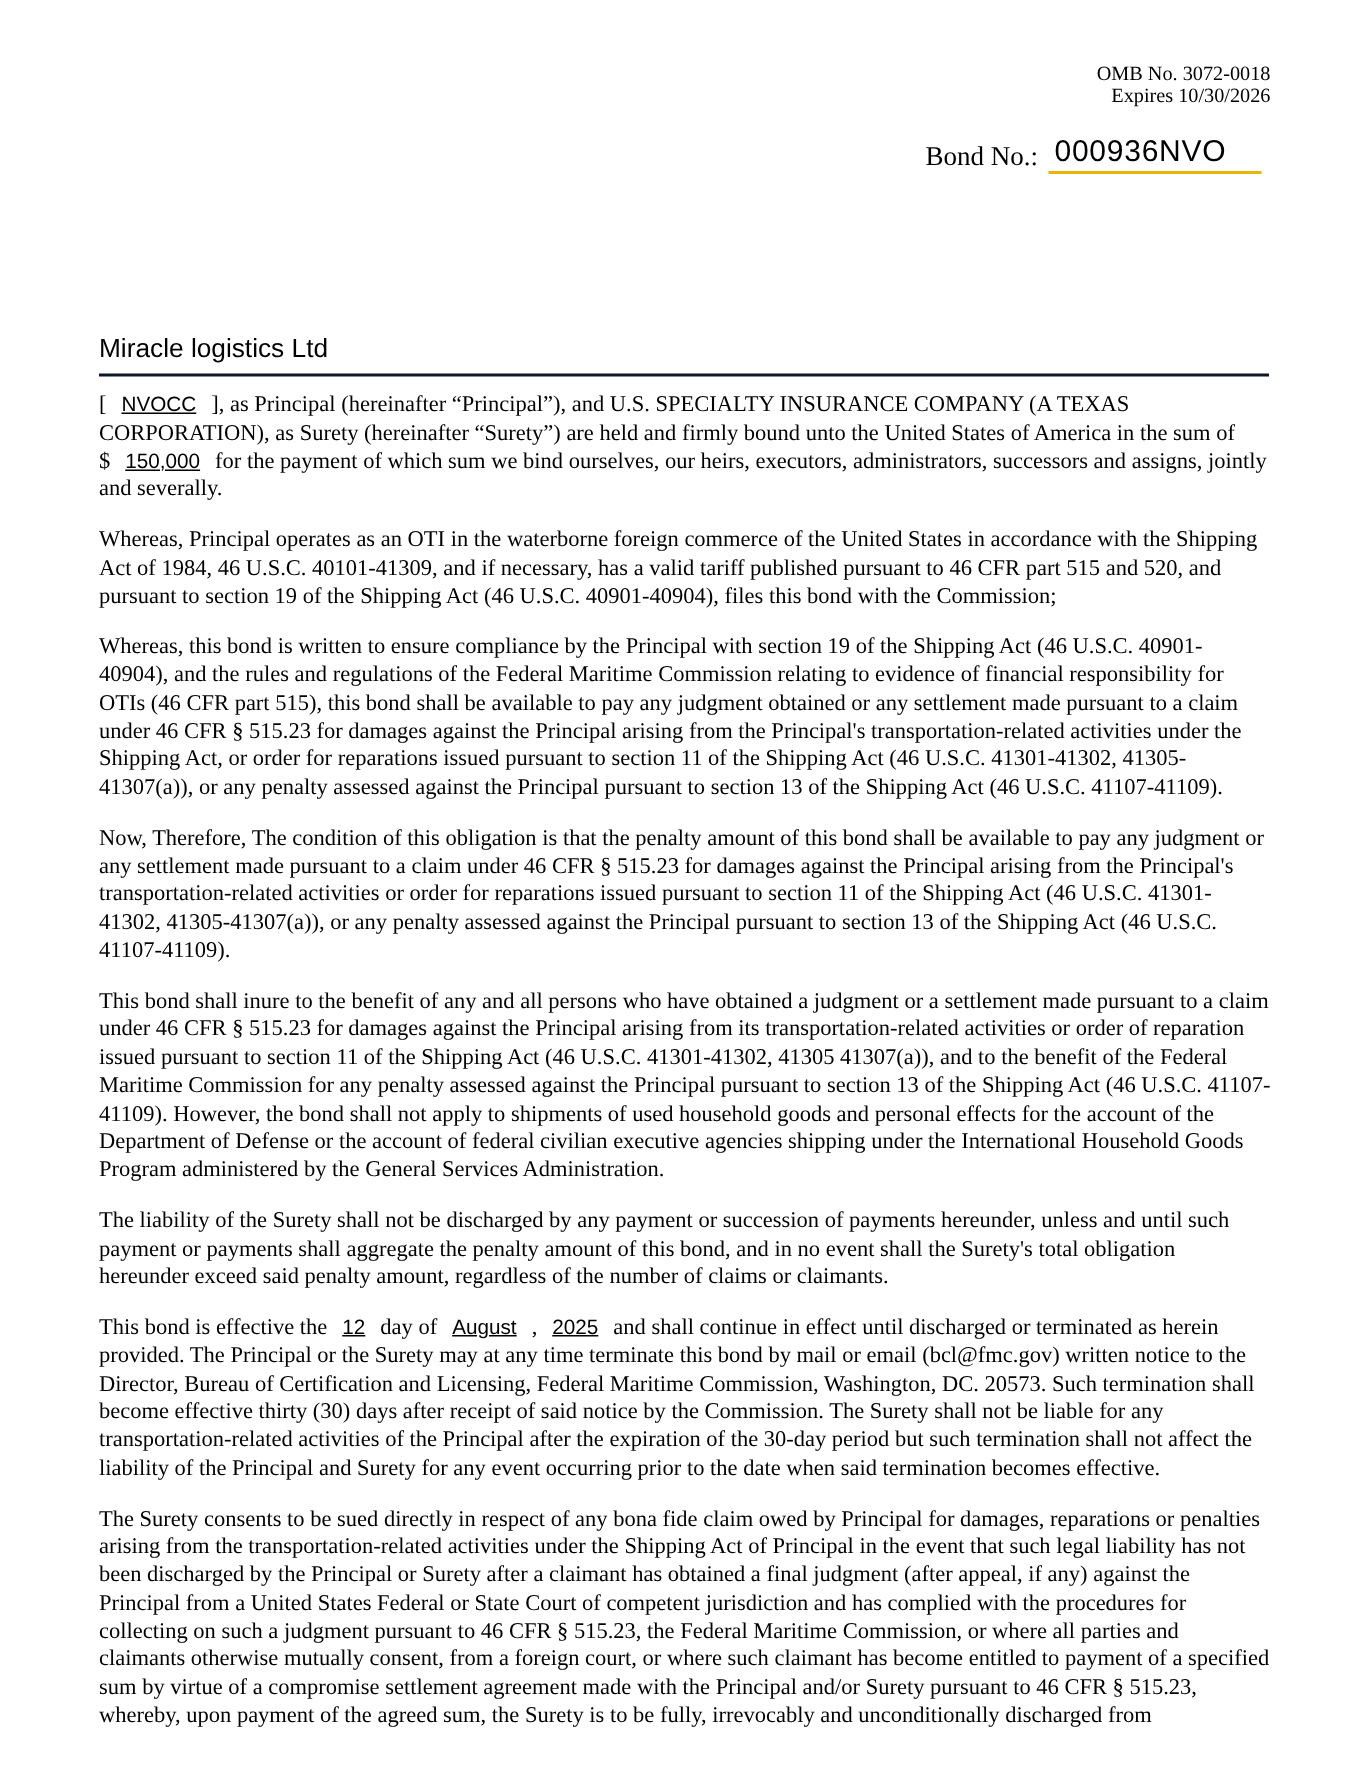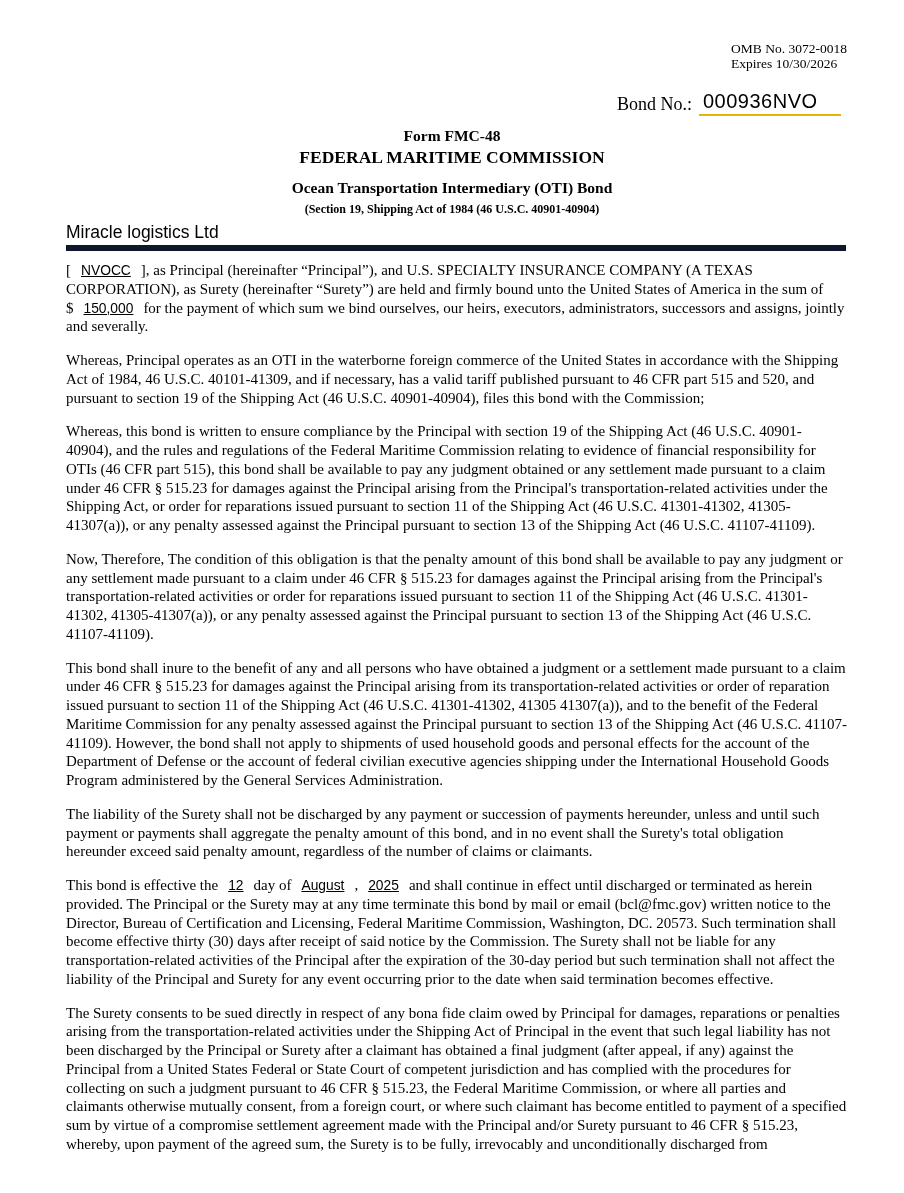--- a/index.html
+++ b/index.html
@@ -11,21 +11,21 @@
     background: #ffffff;
     color: #000000;
     font-family: "Liberation Serif", serif;
     overflow: hidden;
     margin: 0 auto;
   }
   .omb {
     position: absolute;
     top: 42px;
     right: 57px;
-    text-align: left;
+    text-align: right;
     font-size: 13.5px;
     line-height: 14.5px;
     margin-left: 16px;
   }
   .bond-row {
     position: absolute;
     top: 90px;
     right: 63px;
     display: flex;
     align-items: flex-end;
@@ -56,21 +56,21 @@
   }
   .form-line { font-size: 15.5px; }
   .agency { font-size: 17.5px; margin-top: 2px; }
   .doc-title { font-size: 15.5px; margin-top: 11px; }
   .doc-subtitle { font-size: 12px; margin-top: 5px; }
   .principal-line {
     position: absolute;
     top: 222px;
     left: 66px;
     right: 58px;
-    border-bottom: 6px solid #0f172a;
+    border-bottom: 2px solid #0f172a;
     height: 29px;
   }
   .principal-name {
     font-family: "Liberation Sans", sans-serif;
     font-size: 17.5px;
   }
   .body-text {
     position: absolute;
     top: 261px;
     left: 66px;
@@ -99,26 +99,20 @@
     <div>Expires 10/30/2026</div>
   </div>
 
   <div class="bond-row">
     <span class="bond-label">Bond No.:</span>
     <span class="bond-value-wrap">
       <span class="bond-value">000936NVO</span>
     </span>
   </div>
 
-  <div class="title-block">
-    <div class="form-line">Form FMC-48</div>
-    <div class="agency">FEDERAL MARITIME COMMISSION</div>
-    <div class="doc-title">Ocean Transportation Intermediary (OTI) Bond</div>
-    <div class="doc-subtitle">(Section 19, Shipping Act of 1984 (46 U.S.C. 40901-40904)</div>
-  </div>
 
   <div class="principal-line">
     <span class="principal-name">Miracle logistics Ltd</span>
   </div>
 
   <div class="body-text">
     <p class="para"><span class="txt">[</span><span class="fill">NVOCC</span><span class="txt">], as Principal (hereinafter “Principal”), and U.S. SPECIALTY INSURANCE COMPANY (A TEXAS CORPORATION), as Surety (hereinafter “Surety”) are held and firmly bound unto the United States of America in the sum of $</span><span class="fill">150,000</span><span class="txt">for the payment of which sum we bind ourselves, our heirs, executors, administrators, successors and assigns, jointly and severally.</span></p>
     <p class="para"><span class="txt">Whereas, Principal operates as an OTI in the waterborne foreign commerce of the United States in accordance with the Shipping Act of 1984, 46 U.S.C. 40101-41309, and if necessary, has a valid tariff published pursuant to 46 CFR part 515 and 520, and pursuant to section 19 of the Shipping Act (46 U.S.C. 40901-40904), files this bond with the Commission;</span></p>
     <p class="para"><span class="txt">Whereas, this bond is written to ensure compliance by the Principal with section 19 of the Shipping Act (46 U.S.C. 40901-40904), and the rules and regulations of the Federal Maritime Commission relating to evidence of financial responsibility for OTIs (46 CFR part 515), this bond shall be available to pay any judgment obtained or any settlement made pursuant to a claim under 46 CFR § 515.23 for damages against the Principal arising from the Principal's transportation-related activities under the Shipping Act, or order for reparations issued pursuant to section 11 of the Shipping Act (46 U.S.C. 41301-41302, 41305-41307(a)), or any penalty assessed against the Principal pursuant to section 13 of the Shipping Act (46 U.S.C. 41107-41109).</span></p>
     <p class="para"><span class="txt">Now, Therefore, The condition of this obligation is that the penalty amount of this bond shall be available to pay any judgment or any settlement made pursuant to a claim under 46 CFR § 515.23 for damages against the Principal arising from the Principal's transportation-related activities or order for reparations issued pursuant to section 11 of the Shipping Act (46 U.S.C. 41301-41302, 41305-41307(a)), or any penalty assessed against the Principal pursuant to section 13 of the Shipping Act (46 U.S.C. 41107-41109).</span></p>

